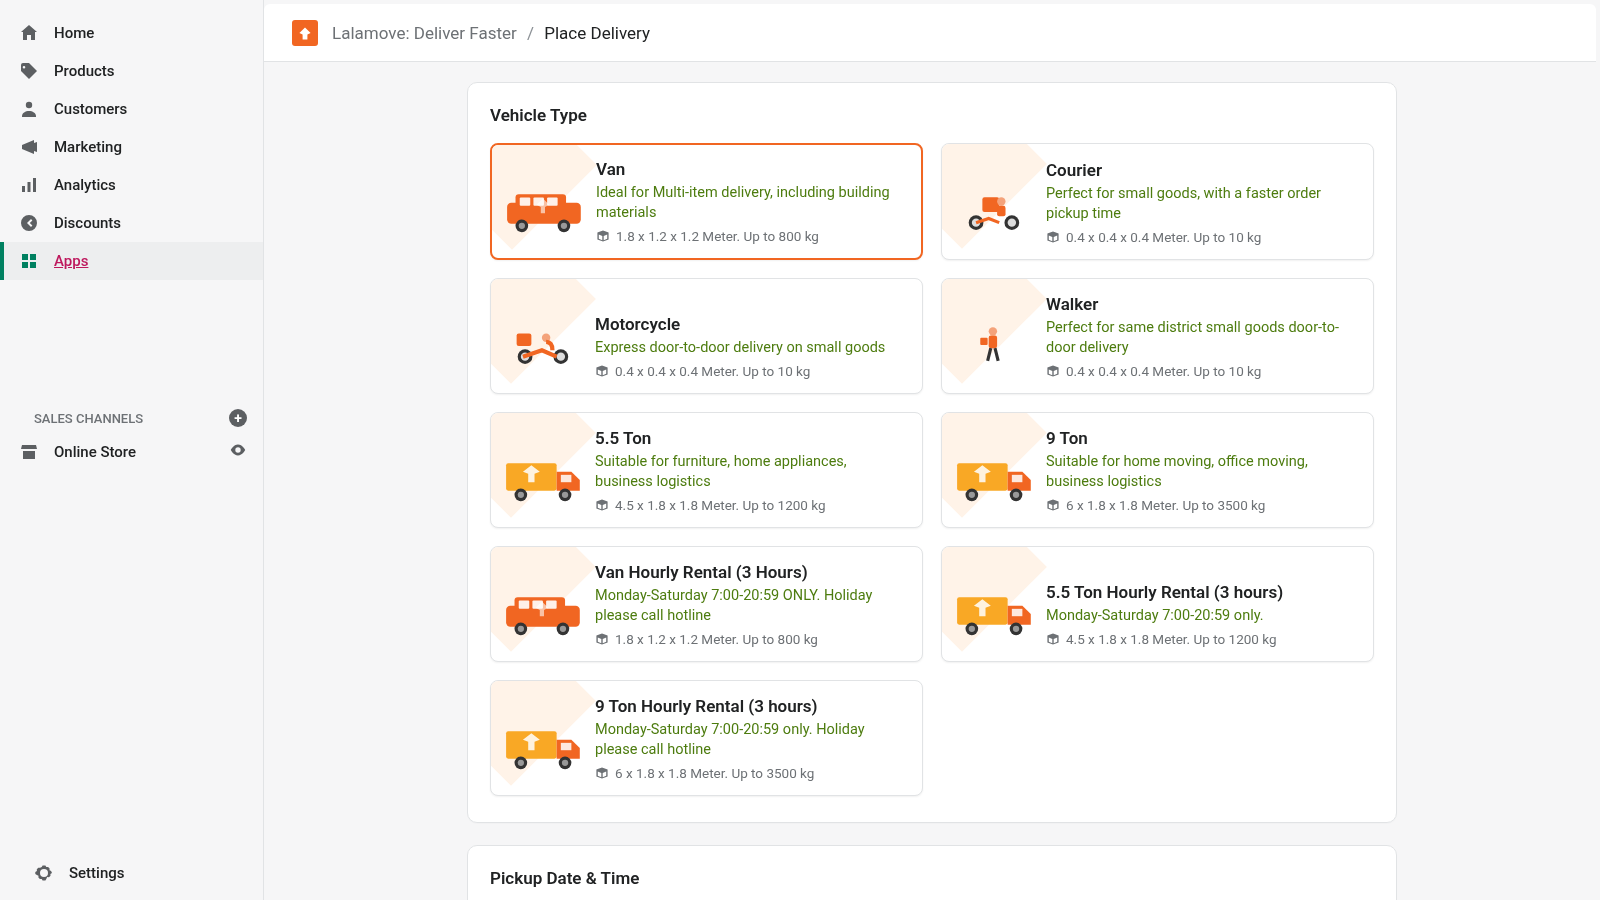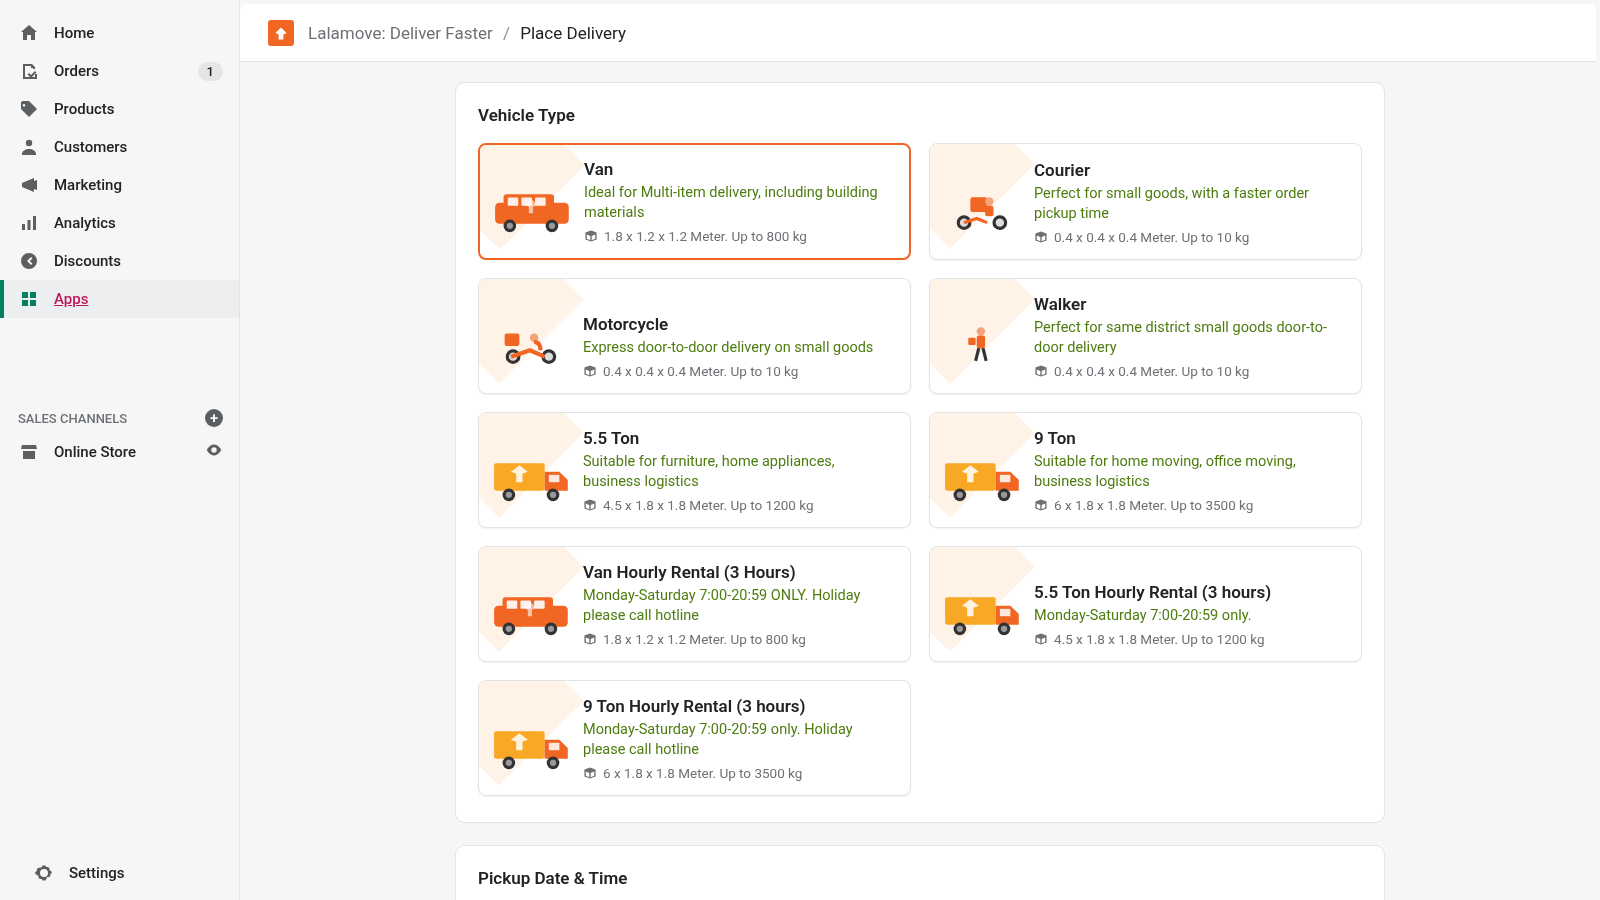--- a/index.html
+++ b/index.html
@@ -1,28 +1,28 @@
 <!DOCTYPE html>
 <html><head>
 <meta charset="utf-8">
 <style>
 * { box-sizing: border-box; margin: 0; padding: 0; }
 body { font-family: -apple-system, BlinkMacSystemFont, "Segoe UI", Roboto, sans-serif; background: #f6f6f7; color: #202223; width: 1600px; height: 900px; overflow: hidden; }
 .app { display: flex; height: 900px; }
 
-.sidebar { width: 240px; background: #f6f6f7; border-right: 1px solid #e1e3e5; display: flex; flex-direction: column; padding-top: 14px; }
+.sidebar { width: 264px; background: #f6f6f7; border-right: 1px solid #e1e3e5; display: flex; flex-direction: column; padding-top: 14px; }
 .sidebar-nav { flex: 1; }
 .side-item { display: flex; align-items: center; padding: 8px 16px 8px 18px; cursor: pointer; font-size: 15px; font-weight: 500; color: #202223; position: relative; }
 .side-item.active { background: #edeeef; color: #be185d; text-decoration: underline; }
 .side-item.active::before { content: ""; position: absolute; left: 0; top: 0; bottom: 0; width: 4px; background: #008060; }
 .side-item .icon { width: 22px; height: 22px; margin-right: 14px; display: flex; align-items: center; justify-content: center; }
 .side-item .icon svg { width: 20px; height: 20px; fill: #5c5f62; }
 .side-item.active .icon svg { fill: #008060; }
 .side-item .badge { margin-left: auto; background: #e4e5e7; color: #202223; border-radius: 10px; padding: 2px 9px; font-size: 13px; font-weight: 500; }
-.side-section-title { padding: 20px 16px 6px 18px; font-size: 13px; color: #6d7175; font-weight: 500; display: flex; align-items: center; justify-content: space-between; }
+.side-section-title { padding: 20px 16px 6px 18px; font-size: 13px; color: #6d7175; font-weight: 500; display: flex; align-items: center; justify-content: space-between; margin-left: 16px; }
 .side-section-title .plus { width: 18px; height: 18px; border-radius: 50%; background: #5c5f62; color: #fff; display: flex; align-items: center; justify-content: center; font-size: 14px; font-weight: bold; cursor: pointer; }
 .eye { margin-left: auto; }
 .eye svg { width: 18px; height: 18px; fill: #5c5f62; }
 .sidebar-footer { padding: 8px 15px; }
 
 .main { flex: 1; display: flex; flex-direction: column; }
 .topbar { height: 58px; background: #fff; border-bottom: 1px solid #e1e3e5; display: flex; align-items: center; padding: 0 28px; margin: 4px 4px 0 0; border-radius: 6px 6px 0 0; text-align: center; }
 .brand-logo { width: 26px; height: 26px; background: #f16622; border-radius: 3px; margin-right: 14px; display: flex; align-items: center; justify-content: center; }
 .brand-logo svg { width: 16px; height: 16px; fill: #fff; }
 .breadcrumb { font-size: 17px; color: #6d7175; }
@@ -150,29 +150,20 @@
           <span class="icon">
             <svg viewBox="0 0 20 20">
               <use href="#ic-home"></use>
             </svg>
           </span>
     <span>Home</span>
         </div>
         <div class="side-item">
           <span class="icon">
             <svg viewBox="0 0 20 20">
-              <use href="#ic-orders"></use>
-            </svg>
-          </span>
-    <span>Orders</span>
-          <span class="badge">1</span>
-        </div>
-        <div class="side-item">
-          <span class="icon">
-            <svg viewBox="0 0 20 20">
               <use href="#ic-tag"></use>
             </svg>
           </span>
     <span>Products</span>
         </div>
         <div class="side-item">
           <span class="icon">
             <svg viewBox="0 0 20 20">
               <use href="#ic-user"></use>
             </svg>

